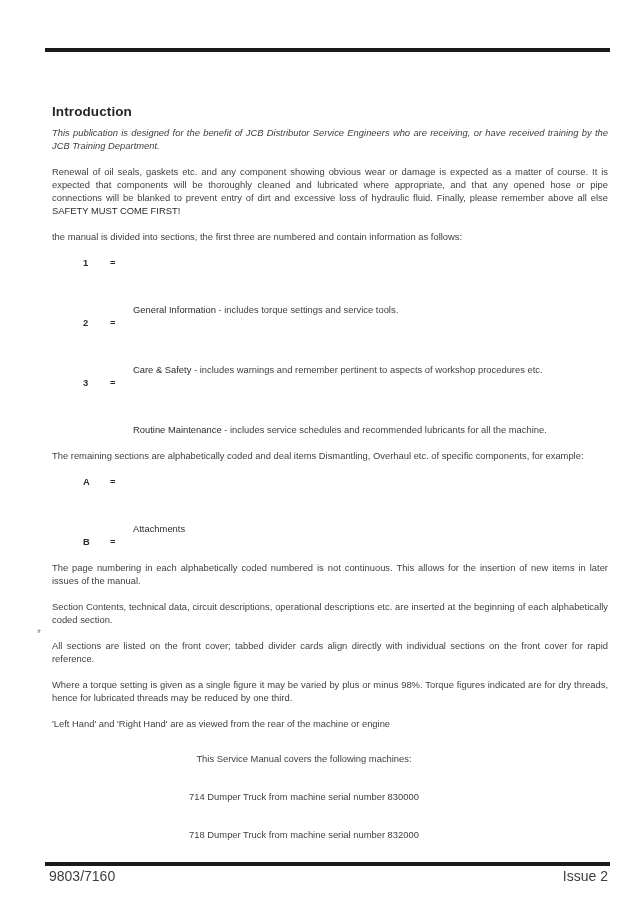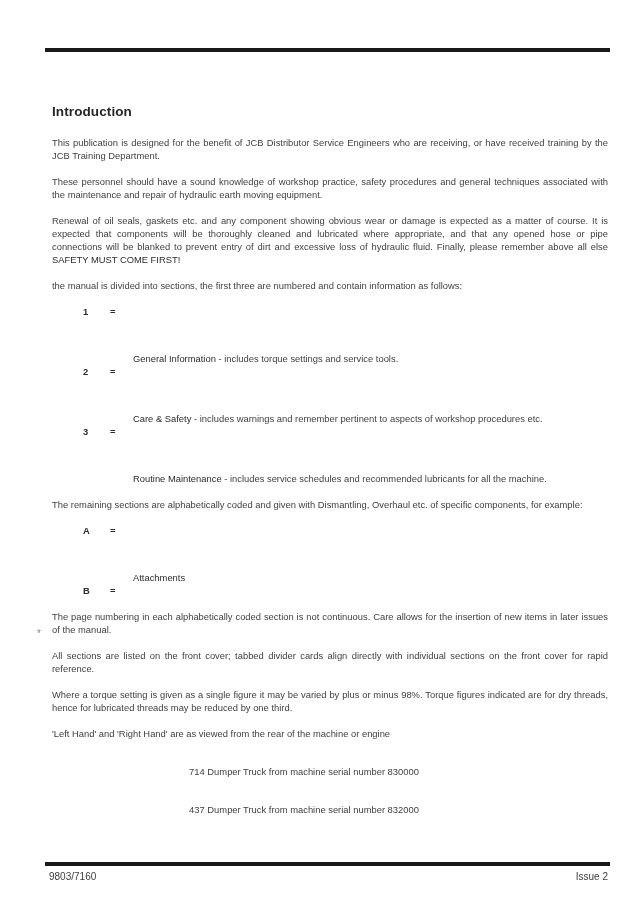--- a/index.html
+++ b/index.html
@@ -36,21 +36,21 @@
     color: #262626;
     letter-spacing: 0.1px;
   }
   .content p {
     margin: 13px 0 0 0;
     font-size: 9.4px;
     line-height: 13px;
     text-align: justify;
     color: #3f3f3f;
   }
-  .content p.first-para { margin-top: 16px; }
+  .content p.first-para { margin-top: 6px; font-style: italic; }
   b, strong, .bold { font-weight: normal; color: #2b2b2b; }
   .deflist { margin-top: 13px; }
   .defrow {
     display: flex;
     font-size: 9.4px;
     line-height: 13px;
   }
   .def-num {
     margin-left: 31px;
     width: 27px;
@@ -79,39 +79,38 @@
     left: 37px; top: 629px;
     font-size: 10px;
     line-height: 10px;
     color: #7d8894;
   }
   .footer-row {
     position: absolute;
     left: 49px; right: 33px; top: 870px;
     display: flex;
     justify-content: space-between;
-    font-size: 10px;
+    font-size: 14px;
     line-height: 13px;
     color: #3e3e3e;
   }
 </style>
 </head>
 <body>
 
 <div class="page">
 
   <div class="rule rule-top"></div>
 
   <div class="content">
 
     <h1 class="doc-heading">Introduction</h1>
 
     <p class="first-para">This publication is designed for the benefit of JCB Distributor Service Engineers who are receiving, or have received training by the JCB Training Department.</p>
 
-    <p>These personnel should have a sound knowledge of workshop practice, safety procedures and general techniques associated with the maintenance and repair of hydraulic earth moving equipment.</p>
 
     <p><span>Renewal of oil seals, gaskets etc. and any component showing obvious wear or damage is expected as a matter of course. It is expected that components will be thoroughly cleaned and lubricated where appropriate, and that any opened hose or pipe connections will be blanked to prevent entry of dirt and excessive loss of hydraulic fluid. Finally, please remember above all else </span><strong>SAFETY MUST COME FIRST!</strong></p>
 
     <p>the manual is divided into sections, the first three are numbered and contain information as follows:</p>
 
     <div class="deflist">
       <div class="defrow">
         <span class="def-num">1</span>
         <span class="def-eq">=</span>
         <span class="def-text"><strong>General Information</strong><span> - includes torque settings and service tools.</span></span>
@@ -121,46 +120,48 @@
         <span class="def-eq">=</span>
         <span class="def-text"><strong>Care &amp; Safety</strong><span> - includes warnings and remember pertinent to aspects of workshop procedures etc.</span></span>
       </div>
       <div class="defrow">
         <span class="def-num">3</span>
         <span class="def-eq">=</span>
         <span class="def-text"><strong>Routine Maintenance</strong><span> - includes service schedules and recommended lubricants for all the machine.</span></span>
       </div>
     </div>
 
-    <p>The remaining sections are alphabetically coded and given with Dismantling, Overhaul etc. of specific components, for example:</p>
+    <p>The remaining sections are alphabetically coded and deal items Dismantling, Overhaul etc. of specific components, for example:</p>
 
     <div class="deflist">
       <div class="defrow">
         <span class="def-num">A</span>
         <span class="def-eq">=</span>
         <span class="def-text"><strong>Attachments</strong><span></span></span>
       </div>
       <div class="defrow">
         <span class="def-num">B</span>
         <span class="def-eq">=</span>
       </div>
     </div>
 
-    <p>The page numbering in each alphabetically coded section is not continuous. Care allows for the insertion of new items in later issues of the manual.</p>
+    <p>The page numbering in each alphabetically coded numbered is not continuous. This allows for the insertion of new items in later issues of the manual.</p>
 
+    <p>Section Contents, technical data, circuit descriptions, operational descriptions etc. are inserted at the beginning of each alphabetically coded section.</p>
 
     <p>All sections are listed on the front cover; tabbed divider cards align directly with individual sections on the front cover for rapid reference.</p>
 
     <p>Where a torque setting is given as a single figure it may be varied by plus or minus 98%. Torque figures indicated are for dry threads, hence for lubricated threads may be reduced by one third.</p>
 
     <p>'Left Hand' and 'Right Hand' are as viewed from the rear of the machine or engine</p>
 
     <div class="centered-block">
+      <p class="covers-line">This Service Manual covers the following machines:</p>
       <p>714 Dumper Truck from machine serial number 830000</p>
-      <p>437 Dumper Truck from machine serial number 832000</p>
+      <p>718 Dumper Truck from machine serial number 832000</p>
     </div>
 
   </div>
 
   <span class="margin-mark">*</span>
 
   <div class="rule rule-bottom"></div>
 
   <div class="footer-row">
     <span>9803/7160</span>

